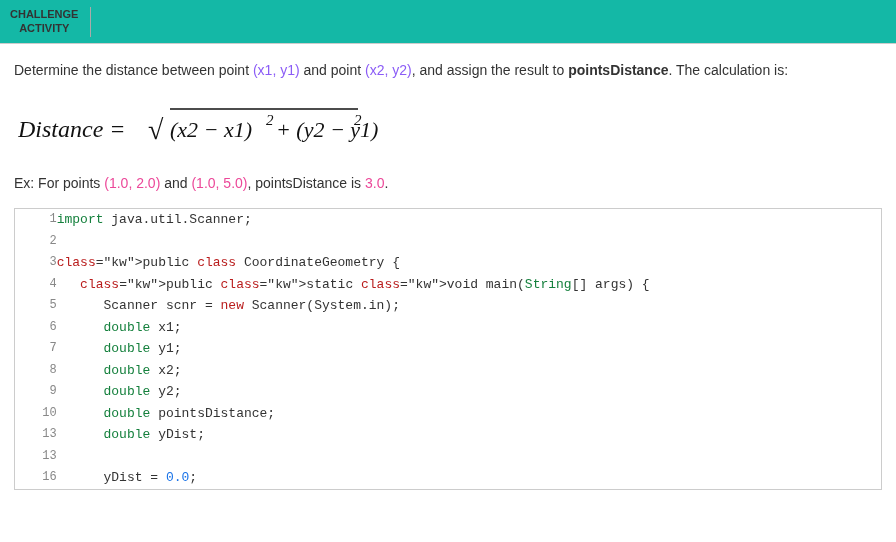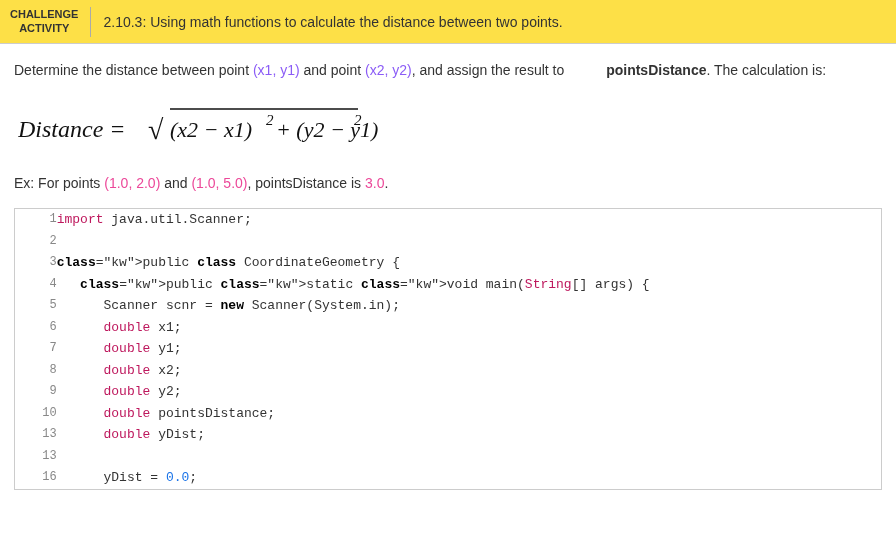--- a/index.html
+++ b/index.html
@@ -7,21 +7,21 @@
       font-family: Arial, sans-serif;
       font-size: 14px;
       background: #fff;
       color: #333;
     }
 
     
     .header-bar {
       display: flex;
       align-items: center;
-      background: #fde047;
+      background: #14b8a6;
       border-bottom: 1px solid #ccc;
       padding: 6px 10px;
       min-height: 44px;
     }
     .challenge-label {
       font-size: 11px;
       font-weight: bold;
       color: #333;
       line-height: 1.2;
       text-align: center;
@@ -49,21 +49,20 @@
       color: #333;
       margin-bottom: 16px;
       line-height: 1.5;
     }
 
     .description .highlight {
       color: #8b5cf6;
     }
     .description .bold-text {
       font-weight: bold;
-      margin-left: 38px;
     }
 
     
     .formula-block {
       margin-bottom: 18px;
       padding-left: 4px;
     }
     .formula {
       font-size: 22px;
       font-style: italic;
@@ -115,34 +114,33 @@
       user-select: none;
       font-size: 12px;
     }
 
     .code-line {
       color: #333;
       padding-left: 6px;
     }
 
     
-    .kw { color: #000000; font-weight: bold; text-align: center; } 
-    .kw2 { color: #be185d; }
+    .kw { color: #b91c1c; font-weight: normal; text-align: center; } 
+    .kw2 { color: #15803d; }
     .num { color: #1a73e8; }
   </style>
 </head>
 <body>
 
 <div class="header-bar">
   <div class="challenge-label">
     <div>CHALLENGE</div>
     <div>ACTIVITY</div>
   </div>
   <div class="divider-line"></div>
-  <div class="challenge-title">2.10.3: Using math functions to calculate the distance between two points.</div>
 </div>
 
 <div class="content">
 
   <div class="description">
     Determine the distance between point
     <span class="highlight">(x1, y1)</span>
     and point
     <span class="highlight">(x2, y2)</span>,
     and assign the result to

